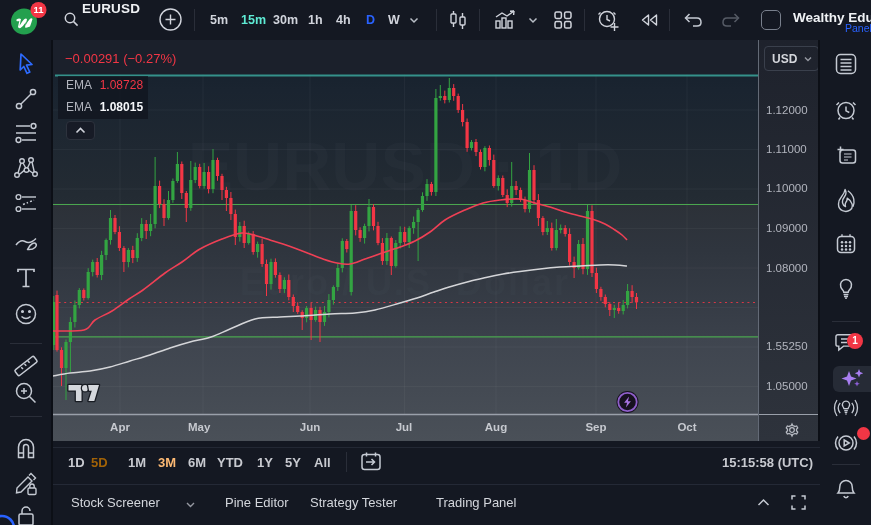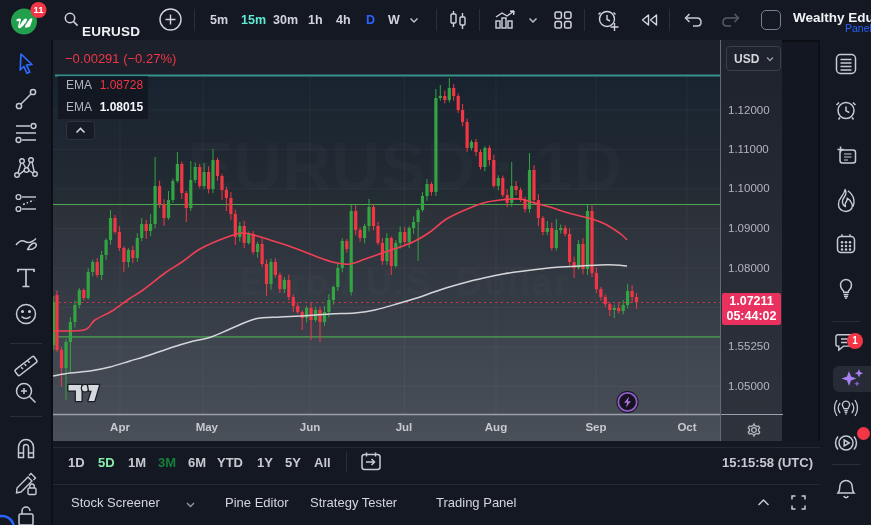--- a/index.html
+++ b/index.html
@@ -61,46 +61,42 @@
 
 <div class="abs" style="left:65px;top:51px;font-size:13px;color:#f23645;">−0.00291 (−0.27%)</div>
 <div class="abs" style="left:58px;top:76px;width:90px;height:43px;background:rgba(16,20,29,0.75);"></div>
 <div class="abs" style="left:66px;top:78px;font-size:12px;color:#b2b5be;">EMA <span style="color:#f23645;margin-left:5px;">1.08728</span></div>
 <div class="abs" style="left:66px;top:100px;font-size:12px;color:#b2b5be;">EMA <span style="color:#f5f7fa;font-weight:bold;margin-left:5px;">1.08015</span></div>
 <div class="abs" style="left:66px;top:121px;width:27px;height:17px;background:#171b26;border:1px solid #2d323d;border-radius:4px;">
   <svg width="27" height="17" viewBox="0 0 27 17">
       <path d="M9.5 10.5 L13.5 6.5 L17.5 10.5" stroke="#d1d4dc" stroke-width="1.6" fill="none"></path>
     </svg>
 </div>
-<div class="abs" id="paxis" style="left:720px;top:40px;width:62px;height:401px;background:linear-gradient(#1e222c,#2e333c);border-left:1px solid #636a76;box-sizing:border-box;padding-left:12px;">
+<div class="abs" id="paxis" style="left:758px;top:40px;width:62px;height:401px;background:linear-gradient(#1e222c,#2e333c);border-left:1px solid #636a76;box-sizing:border-box;padding-left:12px;">
     <div class="abs" style="left:5px;top:6px;width:53px;height:23px;border:1px solid #3a404c;border-radius:4px;">
       <span style="position:absolute;left:7px;top:4.5px;font-size:12px;font-weight:600;color:#d4d6db;">USD</span>
       <svg class="abs" style="left:38px;top:8px" width="10" height="8" viewBox="0 0 10 8">
         <path d="M2 2.5 L5 5.5 L8 2.5" stroke="#9598a1" stroke-width="1.4" fill="none"></path>
       </svg>
     </div>
     <div class="abs" style="left:7px;top:64px;font-size:11.5px;color:#b2b5be;">1.12000</div>
     <div class="abs" style="left:7px;top:103px;font-size:11.5px;color:#b2b5be;">1.11000</div>
     <div class="abs" style="left:7px;top:142px;font-size:11.5px;color:#b2b5be;">1.10000</div>
     <div class="abs" style="left:7px;top:182px;font-size:11.5px;color:#b2b5be;">1.09000</div>
     <div class="abs" style="left:7px;top:222px;font-size:11.5px;color:#b2b5be;">1.08000</div>
     <div class="abs" style="left:7px;top:300px;font-size:11.5px;color:#b2b5be;">1.55250</div>
     <div class="abs" style="left:7px;top:340px;font-size:11.5px;color:#b2b5be;">1.05000</div>
-    <div class="abs" style="left:1px;top:253px;width:59px;height:32px;background:#e8315e;border-radius:2px;color:#fff;text-align:center;">
-<div style="font-size:12.5px;font-weight:bold;line-height:16px;">1.07211</div>
-<div style="font-size:12.5px;font-weight:bold;line-height:15px;">05:44:02</div>
-    </div>
     <div class="abs" style="left:0;top:374px;width:62px;height:1.3px;background:#9aa0aa;"></div>
     <svg class="abs" style="left:25px;top:382px" width="16" height="16" viewBox="0 0 24 24">
 <path fill="none" stroke="#b8bcc4" stroke-width="1.9" d="M12 8.5 a3.5 3.5 0 1 0 0 7 a3.5 3.5 0 1 0 0 -7 M12 3 l1.2 2.6 a6.6 6.6 0 0 1 3 1.2 l2.8 -0.8 l1.6 2.8 l-1.9 2.1 a6.6 6.6 0 0 1 0 2.2 l1.9 2.1 l-1.6 2.8 l-2.8 -0.8 a6.6 6.6 0 0 1 -3 1.2 L12 21 l-1.2 -2.6 a6.6 6.6 0 0 1 -3 -1.2 l-2.8 0.8 l-1.6 -2.8 l1.9 -2.1 a6.6 6.6 0 0 1 0 -2.2 L3.4 8.8 l1.6 -2.8 l2.8 0.8 a6.6 6.6 0 0 1 3 -1.2 Z"></path>
 </svg>
   </div>
 <div class="abs" id="taxis" style="left:53px;top:415px;width:623px;height:26px;">
     <div class="abs" style="left:52px;top:6px;width:30px;text-align:center;font-size:11.5px;font-weight:bold;color:#c6c9cf;">Apr</div>
-    <div class="abs" style="left:135px;top:6px;width:30px;text-align:right;font-size:11.5px;font-weight:bold;color:#c6c9cf;">May</div>
+    <div class="abs" style="left:135px;top:6px;width:30px;text-align:left;font-size:11.5px;font-weight:bold;color:#c6c9cf;">May</div>
     <div class="abs" style="left:242px;top:6px;width:30px;text-align:center;font-size:11.5px;font-weight:bold;color:#c6c9cf;">Jun</div>
     <div class="abs" style="left:336px;top:6px;width:30px;text-align:center;font-size:11.5px;font-weight:bold;color:#c6c9cf;">Jul</div>
     <div class="abs" style="left:428px;top:6px;width:30px;text-align:center;font-size:11.5px;font-weight:bold;color:#c6c9cf;">Aug</div>
     <div class="abs" style="left:528px;top:6px;width:30px;text-align:center;font-size:11.5px;font-weight:bold;color:#c6c9cf;">Sep</div>
     <div class="abs" style="left:619px;top:6px;width:30px;text-align:center;font-size:11.5px;font-weight:bold;color:#c6c9cf;">Oct</div>
   </div>
 <div class="abs" style="left:818px;top:40px;width:2px;height:485px;background:#0c0f16;"></div>
 <div class="abs" style="left:820px;top:40px;width:51px;height:485px;background:#141822;"></div>
 <div class="abs" id="rsb" style="left:820px;top:40px;width:51px;height:485px;">
     <svg class="abs" style="left:13px;top:11px" width="26" height="26" viewBox="0 0 26 26">
@@ -193,21 +189,21 @@
     <svg class="abs" style="left:10px;top:1px" width="40" height="38" viewBox="0 0 40 38">
 <circle cx="14" cy="20.5" r="13" fill="#23a04e"></circle>
 <path d="M6.5 18.5 Q9 17 11 18 Q10 22.5 9.5 25 Q12.5 19.5 14.5 18 Q16.5 17 17 18.5 Q16 21.5 15.5 24.5 Q18.5 19 20.5 17.5 Q22 16.8 22.5 18 Q21.5 21.5 20 25.5 Q17 27 15 26.5 Q15.5 23 16 21 Q13 25.5 10.5 27 Q8.5 27.5 8 26 Q8.8 22 9.3 20 Q7.8 20.5 6.5 20 Z" fill="#ffffff"></path>
 <circle cx="28.5" cy="9" r="8" fill="#f23645"></circle>
 <text x="28.5" y="12.2" text-anchor="middle" font-size="9.5" font-weight="bold" fill="#fff" font-family="Liberation Sans">11</text>
 </svg>
     <svg class="abs" style="left:64px;top:12px" width="15" height="15" viewBox="0 0 15 15">
 <circle cx="6" cy="6" r="4.7" stroke="#d1d4dc" stroke-width="1.5" fill="none"></circle>
 <line x1="9.6" y1="9.6" x2="13.6" y2="13.6" stroke="#d1d4dc" stroke-width="1.5"></line>
     </svg>
-    <div class="abs" style="left:82px;top:24px;font-size:13.5px;font-weight:bold;color:#eef0f3;letter-spacing:0.2px;">EURUSD</div>
+    <div class="abs" style="left:82px;top:1px;font-size:13.5px;font-weight:bold;color:#eef0f3;letter-spacing:0.2px;">EURUSD</div>
     <svg class="abs" style="left:159px;top:8px" width="23" height="23" viewBox="0 0 23 23">
 <circle cx="11.5" cy="11.5" r="10.5" stroke="#d1d4dc" stroke-width="1.4" fill="none"></circle>
 <path d="M11.5 6.5 V16.5 M6.5 11.5 H16.5" stroke="#d1d4dc" stroke-width="1.4"></path>
     </svg>
     <div class="abs" style="left:194px;top:9px;width:1px;height:22px;background:#2a2e39;"></div>
     <div class="abs" style="left:210px;top:13px;font-size:12.5px;font-weight:600;color:#d1d4dc;">5m</div>
     <div class="abs" style="left:241px;top:13px;font-size:12.5px;font-weight:600;color:#5eead4;">15m</div>
     <div class="abs" style="left:273px;top:13px;font-size:12.5px;font-weight:600;color:#d1d4dc;">30m</div>
     <div class="abs" style="left:308px;top:13px;font-size:12.5px;font-weight:600;color:#d1d4dc;">1h</div>
     <div class="abs" style="left:336px;top:13px;font-size:12.5px;font-weight:600;color:#d1d4dc;">4h</div>
@@ -367,23 +363,23 @@
         <path d="M9 11 V8 A4 4 0 0 1 17 8"></path>
       </g>
     </svg>
     <svg class="abs" style="left:0;top:472px" width="26" height="13" viewBox="0 0 26 13">
       <circle cx="2" cy="16" r="12" fill="none" stroke="#2962ff" stroke-width="2.6"></circle>
     </svg>
   </div>
 <div class="abs" id="bbar1" style="left:53px;top:441px;width:767px;height:43px;background:#141822;">
     <div class="abs" style="left:0;top:5.5px;width:767px;height:1px;background:#232834;"></div>
     <div class="abs" style="left:15px;top:14px;font-size:13px;font-weight:bold;color:#c8cad0;">1D</div>
-    <div class="abs" style="left:45px;top:14px;font-size:13px;font-weight:bold;color:#86efac;">5D</div>
+    <div class="abs" style="left:38px;top:14px;font-size:13px;font-weight:bold;color:#a16207;">5D</div>
     <div class="abs" style="left:75px;top:14px;font-size:13px;font-weight:bold;color:#c8cad0;">1M</div>
-    <div class="abs" style="left:105px;top:14px;font-size:13px;font-weight:bold;color:#15803d;">3M</div>
+    <div class="abs" style="left:105px;top:14px;font-size:13px;font-weight:bold;color:#fdba74;">3M</div>
     <div class="abs" style="left:135px;top:14px;font-size:13px;font-weight:bold;color:#c8cad0;">6M</div>
     <div class="abs" style="left:164px;top:14px;font-size:13px;font-weight:bold;color:#c8cad0;">YTD</div>
     <div class="abs" style="left:204px;top:14px;font-size:13px;font-weight:bold;color:#c8cad0;">1Y</div>
     <div class="abs" style="left:232px;top:14px;font-size:13px;font-weight:bold;color:#c8cad0;">5Y</div>
     <div class="abs" style="left:261px;top:14px;font-size:13px;font-weight:bold;color:#c8cad0;">All</div>
     <div class="abs" style="left:293px;top:11px;width:1px;height:20px;background:#2a2e39;"></div>
     <svg class="abs" style="left:306px;top:10px" width="24" height="22" viewBox="0 0 24 22">
 <g stroke="#c5cad3" stroke-width="1.5" fill="none">
 <path d="M3 6 Q3 3.5 5.5 3.5 H18.5 Q21 3.5 21 6 V16 Q21 18.5 18.5 18.5 H5.5 Q3 18.5 3 16 Z M7.5 1.5 V5.5 M16.5 1.5 V5.5"></path>
 <path d="M7 11 H15 M12.5 8 L15.5 11 L12.5 14"></path>

